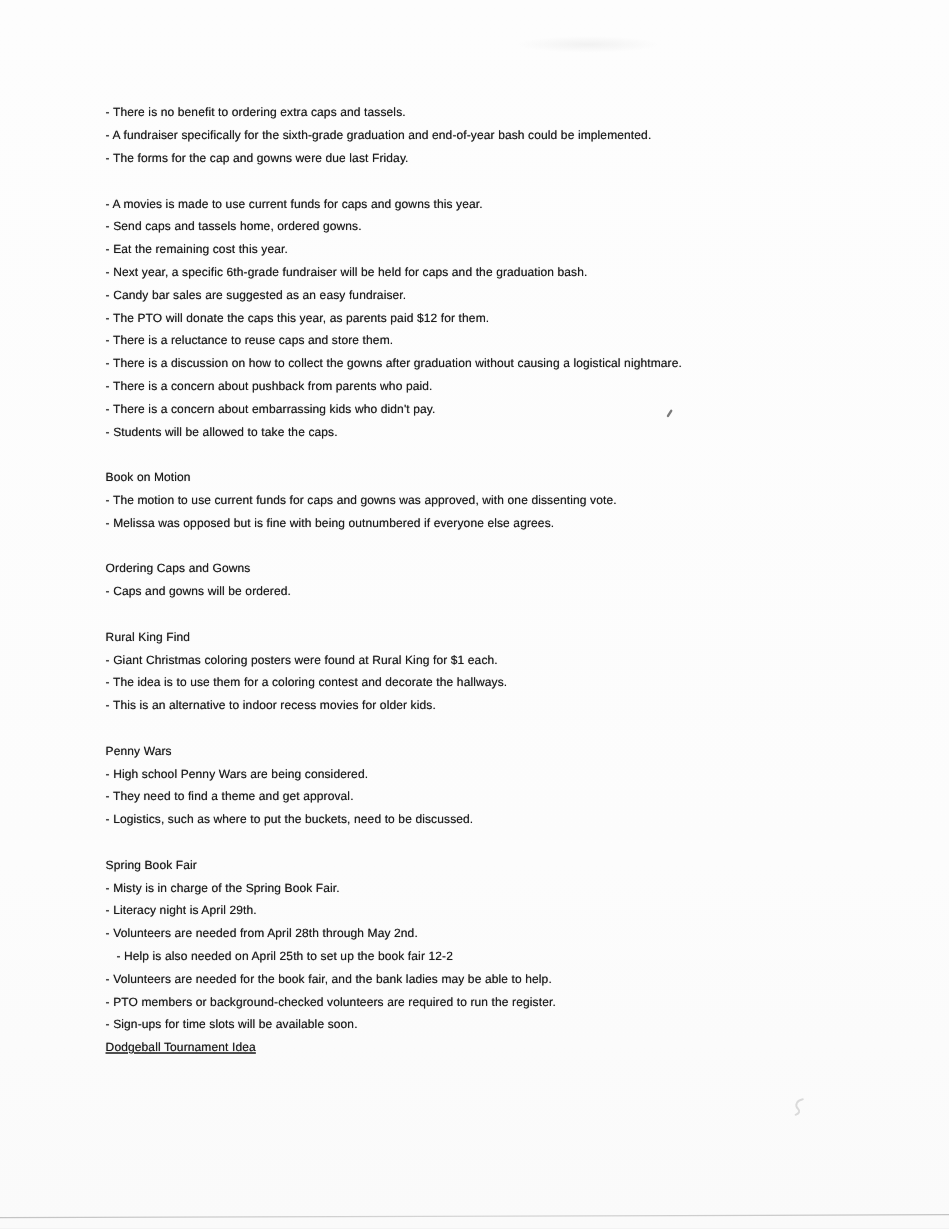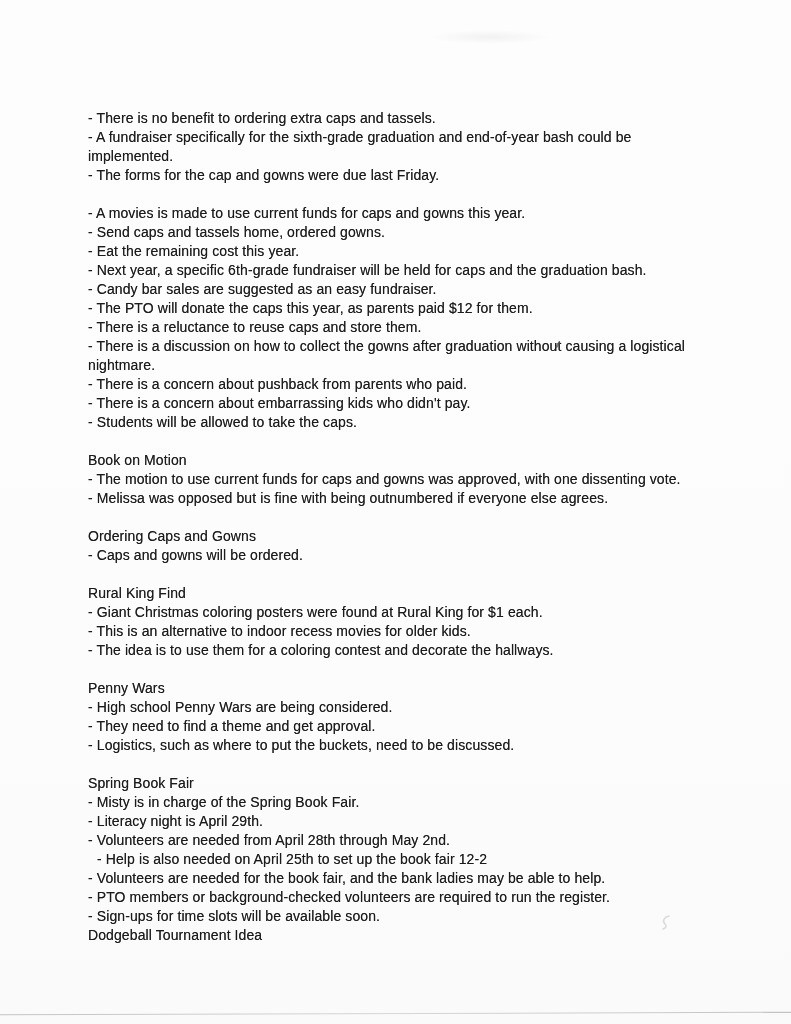--- a/index.html
+++ b/index.html
@@ -14,29 +14,28 @@
     margin: 0 auto;
     background: linear-gradient(180deg, #fdfdfd 0%, #fcfcfc 70%, #fafafa 100%);
     overflow: hidden;
     font-family: "Liberation Sans", "DejaVu Sans", sans-serif;
   }
   .textblock {
     position: absolute;
     left: 88px;
     top: 85px;
     width: 622px;
-    font-size: 14px;
+    font-size: 10px;
     line-height: 19px;
     color: #1b1b1b;
     text-shadow: 0 0 0.6px rgba(25,25,25,0.65);
     letter-spacing: 0.1px;
-    margin-top: 24px;
   }
   .block + .block { margin-top: 19px; }
-  .block.no-gap { margin-top: 0; }
+  .block.no-gap { margin-top: 0; text-decoration: underline; }
   .heading { white-space: nowrap; }
   .line { }
   .line.indent { padding-left: 9px; }
   
   .stray-tick {
     position: absolute;
     left: 557px;
     top: 341px;
     width: 2px;
     height: 7px;
@@ -100,22 +99,22 @@
         <div class="line">- The motion to use current funds for caps and gowns was approved, with one dissenting vote.</div>
         <div class="line">- Melissa was opposed but is fine with being outnumbered if everyone else agrees.</div>
       </div>
       <div class="block">
         <div class="heading">Ordering Caps and Gowns</div>
         <div class="line">- Caps and gowns will be ordered.</div>
       </div>
       <div class="block">
         <div class="heading">Rural King Find</div>
         <div class="line">- Giant Christmas coloring posters were found at Rural King for $1 each.</div>
+        <div class="line">- The idea is to use them for a coloring contest and decorate the hallways.</div>
         <div class="line">- This is an alternative to indoor recess movies for older kids.</div>
-        <div class="line">- The idea is to use them for a coloring contest and decorate the hallways.</div>
       </div>
       <div class="block">
         <div class="heading">Penny Wars</div>
         <div class="line">- High school Penny Wars are being considered.</div>
         <div class="line">- They need to find a theme and get approval.</div>
         <div class="line">- Logistics, such as where to put the buckets, need to be discussed.</div>
       </div>
       <div class="block">
         <div class="heading">Spring Book Fair</div>
         <div class="line">- Misty is in charge of the Spring Book Fair.</div>

